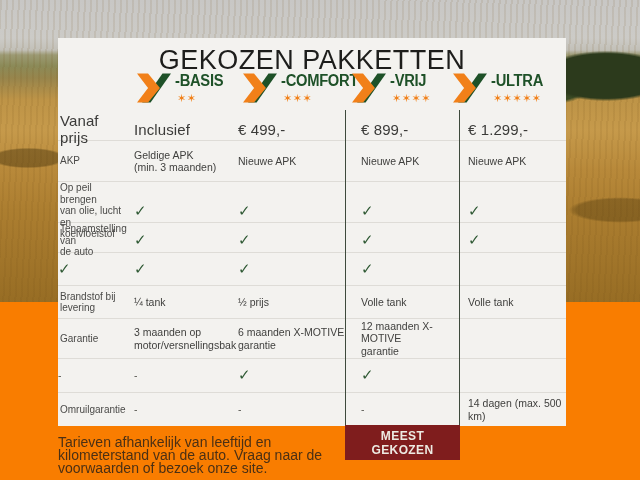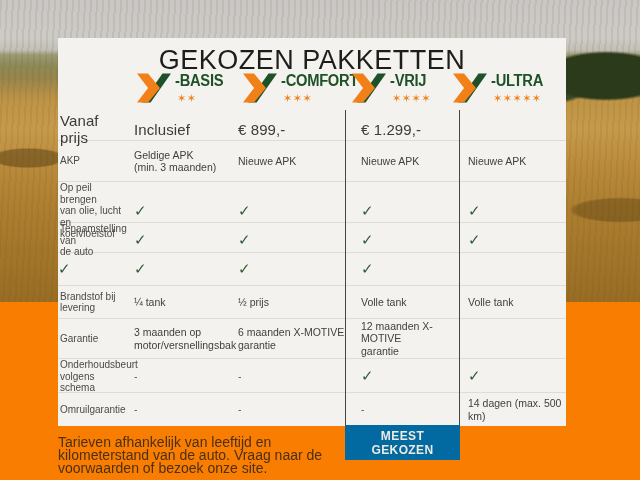--- a/index.html
+++ b/index.html
@@ -85,21 +85,21 @@
   .r-onderhoud{height:34px;}
   .r-omruil{height:34px;}
   
   .hl-frame{
     position:absolute;left:345px;top:110px;width:115px;height:316px;
     border-left:1.5px solid #3E4A3C;border-right:1.5px solid #3E4A3C;
     box-sizing:border-box;pointer-events:none;
   }
   .cta-button{
     position:absolute;left:345px;top:425px;width:115px;height:35px;
-    background:#0369a1;border:none;cursor:pointer;
+    background:#7f1d1d;border:none;cursor:pointer;
     display:flex;align-items:center;justify-content:center;
     font-family:"Liberation Sans", sans-serif;
     font-size:12px;font-weight:bold;letter-spacing:0.4px;color:#EDEAE2;
   }
   
   .disclaimer{
     position:absolute;left:58px;top:436px;width:295px;
     font-size:14px;line-height:13px;color:#4B3014;
   }
 </style>
@@ -145,20 +145,21 @@
       </svg>
       <span class="pkg-name">-ULTRA</span>
       <span class="pkg-stars">✶✶✶✶✶</span>
     </div>
 
     <div class="table">
 
       <div class="row price-row r-price">
         <div class="rowlabel">Vanaf prijs</div>
         <div class="cell">Inclusief</div>
+        <div class="cell">€ 499,-</div>
         <div class="cell">€ 899,-</div>
         <div class="cell">€ 1.299,-</div>
       </div>
 
       <div class="row r-akp">
         <div class="rowlabel">AKP</div>
         <div class="cell">Geldige APK
 (min. 3 maanden)</div>
         <div class="cell">Nieuwe APK</div>
         <div class="cell">Nieuwe APK</div>
@@ -204,22 +205,20 @@
         <div class="rowlabel">Garantie</div>
         <div class="cell">3 maanden op
 motor/versnellingsbak</div>
         <div class="cell">6 maanden X-MOTIVE
 garantie</div>
         <div class="cell">12 maanden X-MOTIVE
 garantie</div>
       </div>
 
       <div class="row r-onderhoud">
-        <div class="rowlabel">Onderhoudsbeurt
-volgens schema</div>
         <div class="cell dash">-</div>
         <div class="cell dash">-</div>
         <div class="cell check">✓</div>
         <div class="cell check">✓</div>
       </div>
 
       <div class="row r-omruil">
         <div class="rowlabel">Omruilgarantie</div>
         <div class="cell dash">-</div>
         <div class="cell dash">-</div>

